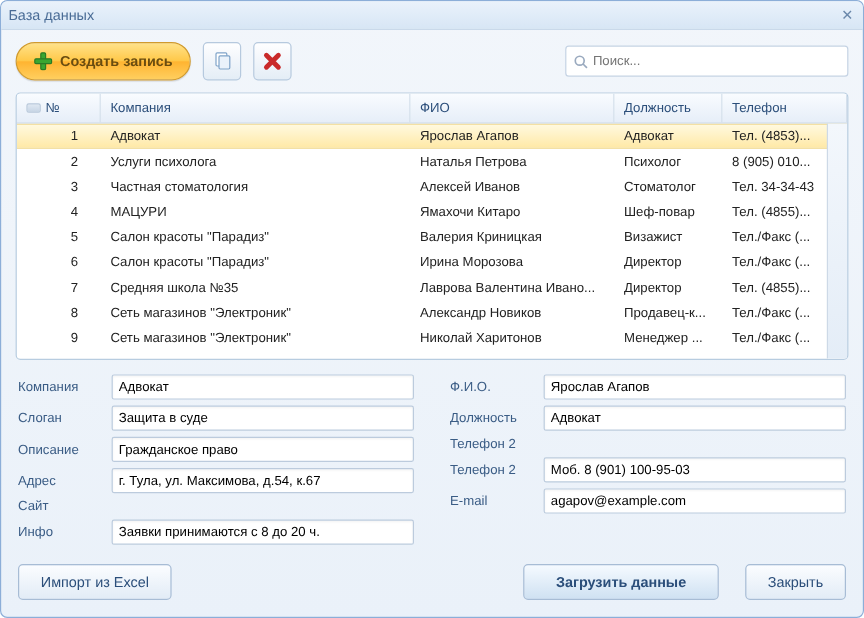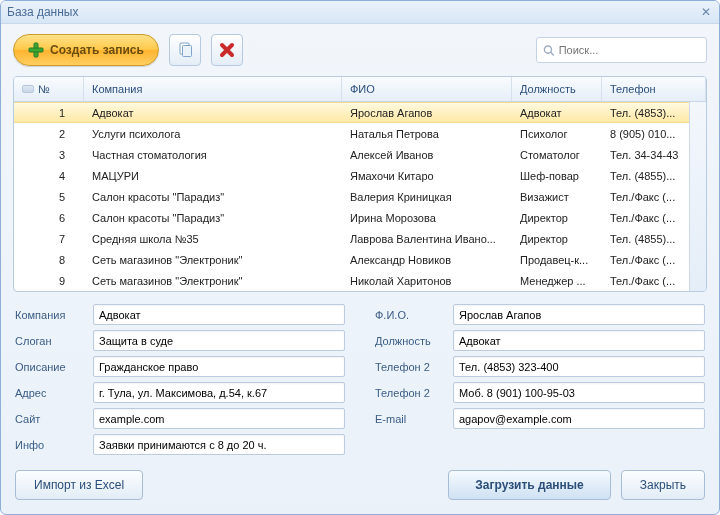--- a/index.html
+++ b/index.html
@@ -5,41 +5,41 @@
   * { box-sizing: border-box; margin: 0; padding: 0; }
   body { font-family: Tahoma, Arial, sans-serif; font-size: 11px; background: #fff; }
   .window { width: 720px; height: 515px; border: 1px solid #8caed8; border-radius: 6px; overflow: hidden; background: linear-gradient(#f2f6fb,#eaf1f9); display: flex; flex-direction: column; }
   .titlebar { height: 24px; background: linear-gradient(#eaf2fb,#d7e6f5); display: flex; align-items: center; padding: 0 6px; border-bottom: 1px solid #c9d9ea; }
   .titlebar .title { color: #4a6c96; font-size: 12px; flex: 1; }
   .titlebar .close { width: 14px; height: 14px; color: #6a88ab; cursor: pointer; font-size: 12px; text-align: center; }
   .toolbar { padding: 10px 12px 8px; display: flex; align-items: center; gap: 10px; }
   .btn-create { height: 32px; padding: 0 14px; border: 1px solid #d09a2e; border-radius: 16px; background: linear-gradient(#ffe28a,#ffc94a 48%,#ffb431 52%,#ffcf5f); display: inline-flex; align-items: center; gap: 6px; color: #6a4d10; font-weight: bold; font-size: 12px; cursor: pointer; box-shadow: 0 1px 1px rgba(0,0,0,.15); }
   .icon-btn { width: 32px; height: 32px; border: 1px solid #b6c9de; border-radius: 4px; background: linear-gradient(#fefeff,#e4edf6); display: inline-flex; align-items: center; justify-content: center; cursor: pointer; }
   .spacer { flex: 1; }
-  .search { display: flex; align-items: center; width: 171px; height: 26px; border: 1px solid #c5d3e4; border-radius: 3px; background: #fff; padding: 0 6px; gap: 4px; }
+  .search { display: flex; align-items: center; width: 236px; height: 26px; border: 1px solid #c5d3e4; border-radius: 3px; background: #fff; padding: 0 6px; gap: 4px; }
   .search input { border: none; outline: none; font-size: 11px; width: 100%; color: #666; background: transparent; }
   .grid-wrap { margin: 2px 12px 6px; border: 1px solid #b7cce0; border-radius: 4px; background: #fff; overflow: hidden; }
   .grid-head { display: flex; background: linear-gradient(#f9fcff,#e6eef8); border-bottom: 1px solid #c8d7e7; color: #2b4e7a; font-size: 11px; }
   .grid-head .cell { padding: 6px 8px; border-right: 1px solid #d5e0ec; display:flex; align-items:center; gap:4px;}
   .col-n { width: 70px; text-align: right; padding-right: 18px !important; }
   .col-company { flex: 1; }
   .col-fio { width: 170px; }
   .col-pos { width: 90px; }
   .col-tel { width: 104px; }
   .grid-body { height: 196px; overflow: hidden; position: relative; }
   .row { display: flex; height: 21px; align-items: center; }
   .row .cell { padding: 0 8px; border-right: 1px solid transparent; white-space: nowrap; overflow: hidden; text-overflow: ellipsis; color: #222;}
   .row.sel { background: linear-gradient(#fff9df,#ffe9a7); border-top:1px solid #f1d98f; border-bottom:1px solid #f1d98f;}
   .grid-body::after { content:""; position:absolute; right:0; top:0; bottom:0; width:16px; background: linear-gradient(#f3f7fc,#e4edf7); border-left:1px solid #cdd9e7; }
   .form { display: flex; gap: 30px; padding: 6px 14px 0; }
   .form-col { flex: 1; }
   .form-row { display: flex; align-items: center; margin-bottom: 5px; }
   .form-row label { width: 78px; color: #3a5c85; font-size: 11px; }
   .form-row input { flex: 1; height: 21px; border: 1px solid #bccbdd; border-radius: 2px; padding: 0 5px; font-size: 11px; background: #fff; box-shadow: inset 0 1px 2px rgba(0,0,0,.05); }
-  .footer { margin-top: auto; padding: 10px 14px 14px; display: flex; gap: 10px; align-items: center; }
+  .footer { margin-top: auto; padding: 10px 14px 14px; display: flex; gap: 22px; align-items: center; }
   .btn { height: 30px; padding: 0 18px; border: 1px solid #a7bcd5; border-radius: 4px; background: linear-gradient(#fbfdff,#e2ecf6); color: #2b4e7a; font-size: 12px; cursor: pointer; }
   .btn.primary { font-weight: bold; padding: 0 26px; background: linear-gradient(#f5faff,#cfe1f2); margin-left: 44px; }
   .sort-ind { width:12px;height:8px;background:linear-gradient(#dfe8f2,#c8d6e6);border:1px solid #b8c8da;border-radius:2px;display:inline-block;}
 </style>
 </head>
 <body>
 
 <div class="window">
   <div class="titlebar">
     <span class="title">База данных</span>
@@ -167,39 +167,37 @@
       <div class="form-row">
           <label>Описание</label>
           <input value="Гражданское право" style="">
         </div>
       <div class="form-row">
           <label>Адрес</label>
           <input value="г. Тула, ул. Максимова, д.54, к.67" style="">
         </div>
       <div class="form-row">
           <label>Сайт</label>
-          <input value="example.com" style="">
         </div>
       <div class="form-row">
           <label>Инфо</label>
           <input value="Заявки принимаются с 8 до 20 ч." style="">
         </div>
     </div>
     <div class="form-col">
       <div class="form-row">
           <label>Ф.И.О.</label>
           <input value="Ярослав Агапов" style="">
         </div>
       <div class="form-row">
           <label>Должность</label>
           <input value="Адвокат" style="">
         </div>
       <div class="form-row">
           <label>Телефон 2</label>
-          <input value="Тел. (4853) 323-400" style="">
         </div>
       <div class="form-row">
           <label>Телефон 2</label>
           <input value="Моб. 8 (901) 100-95-03" style="">
         </div>
       <div class="form-row">
           <label>E-mail</label>
           <input value="agapov@example.com" style="">
         </div>
     </div>

